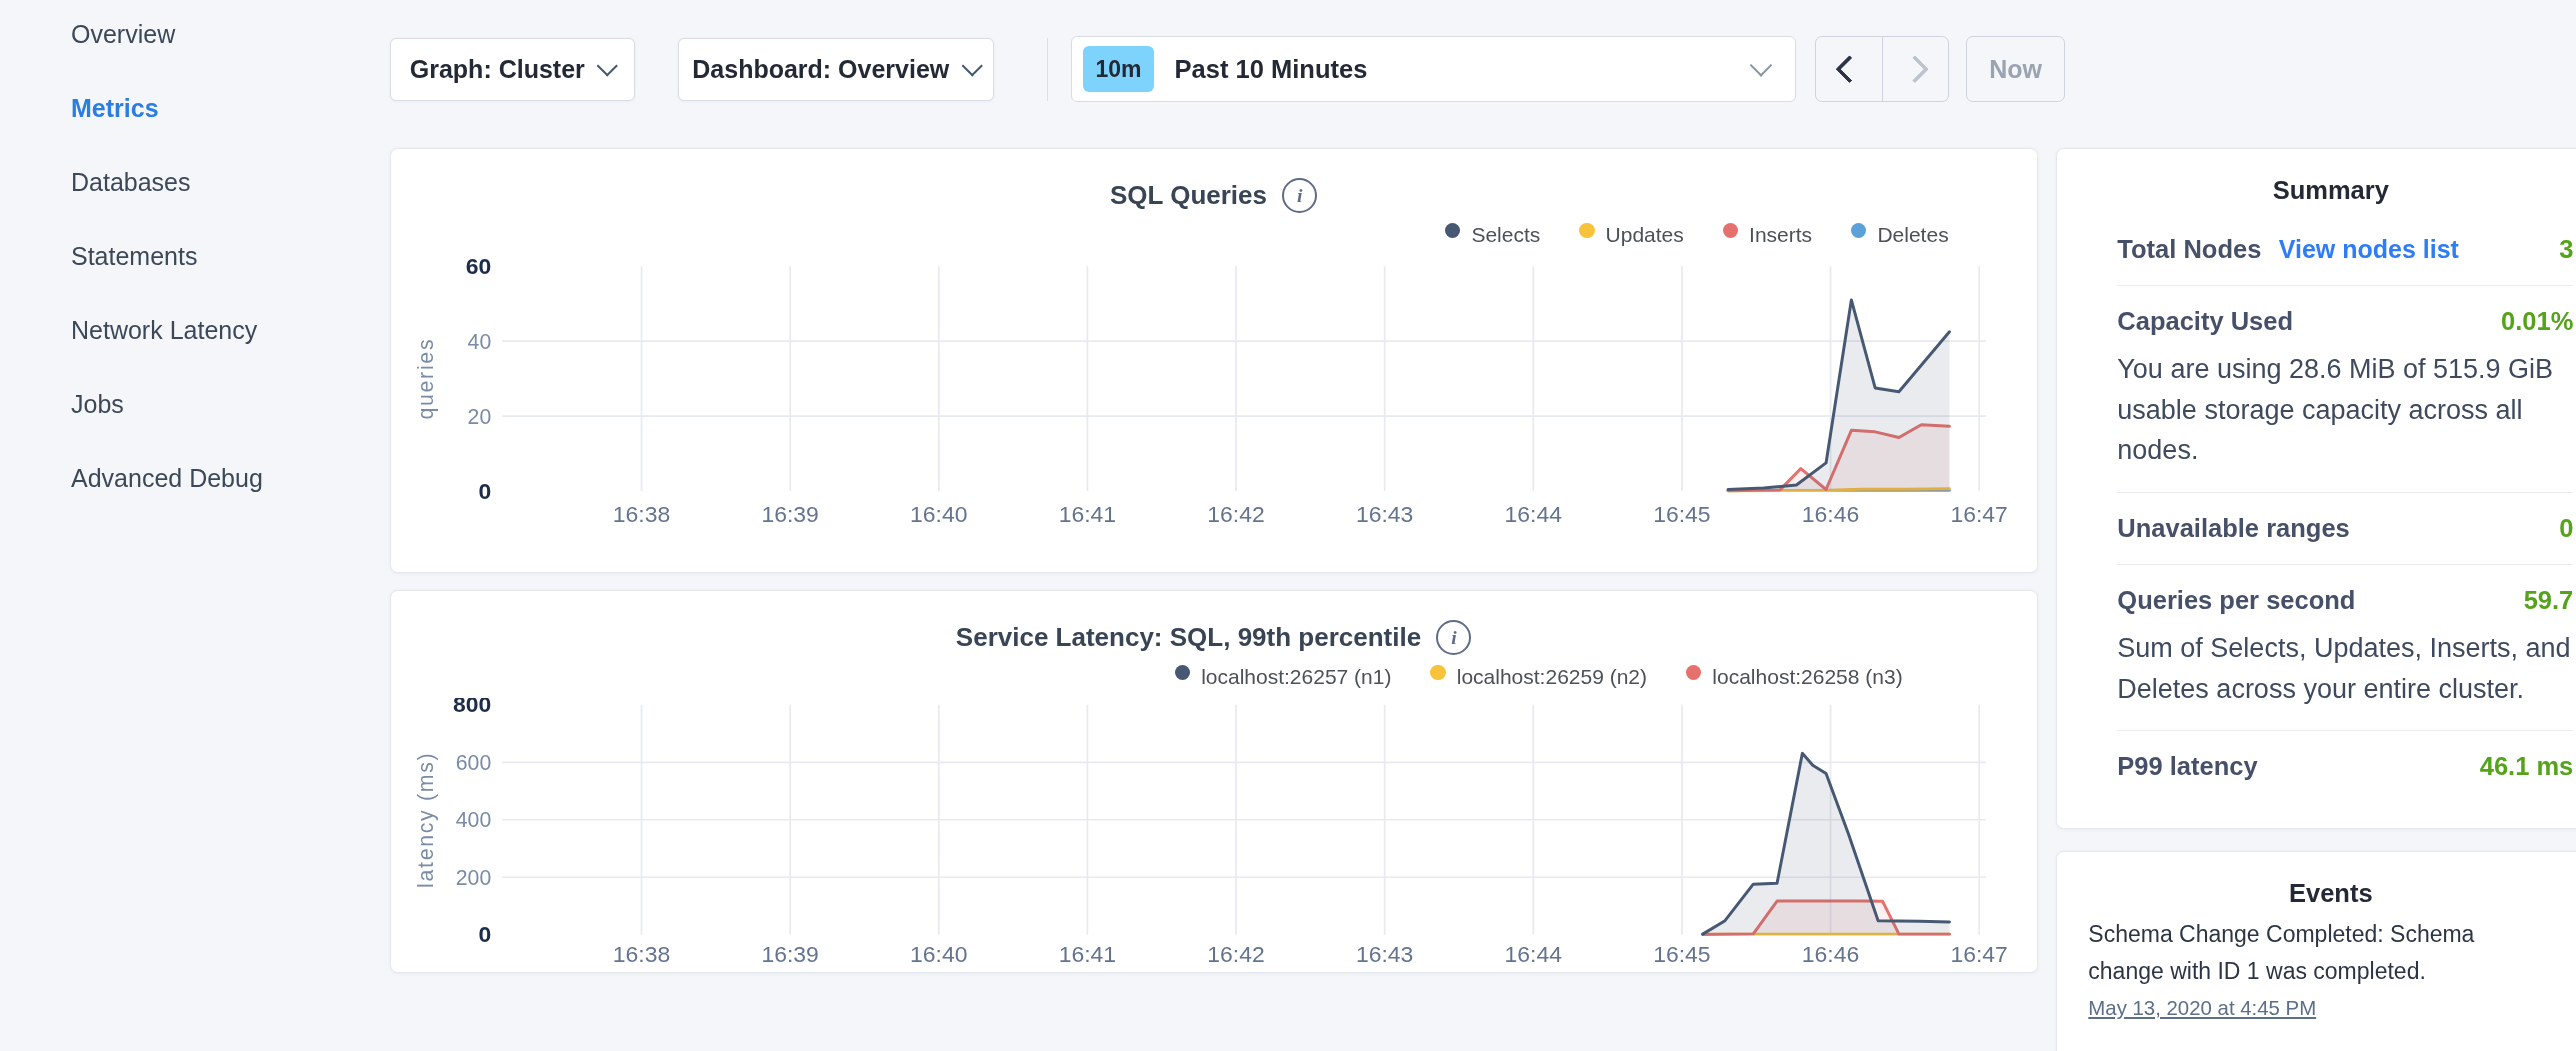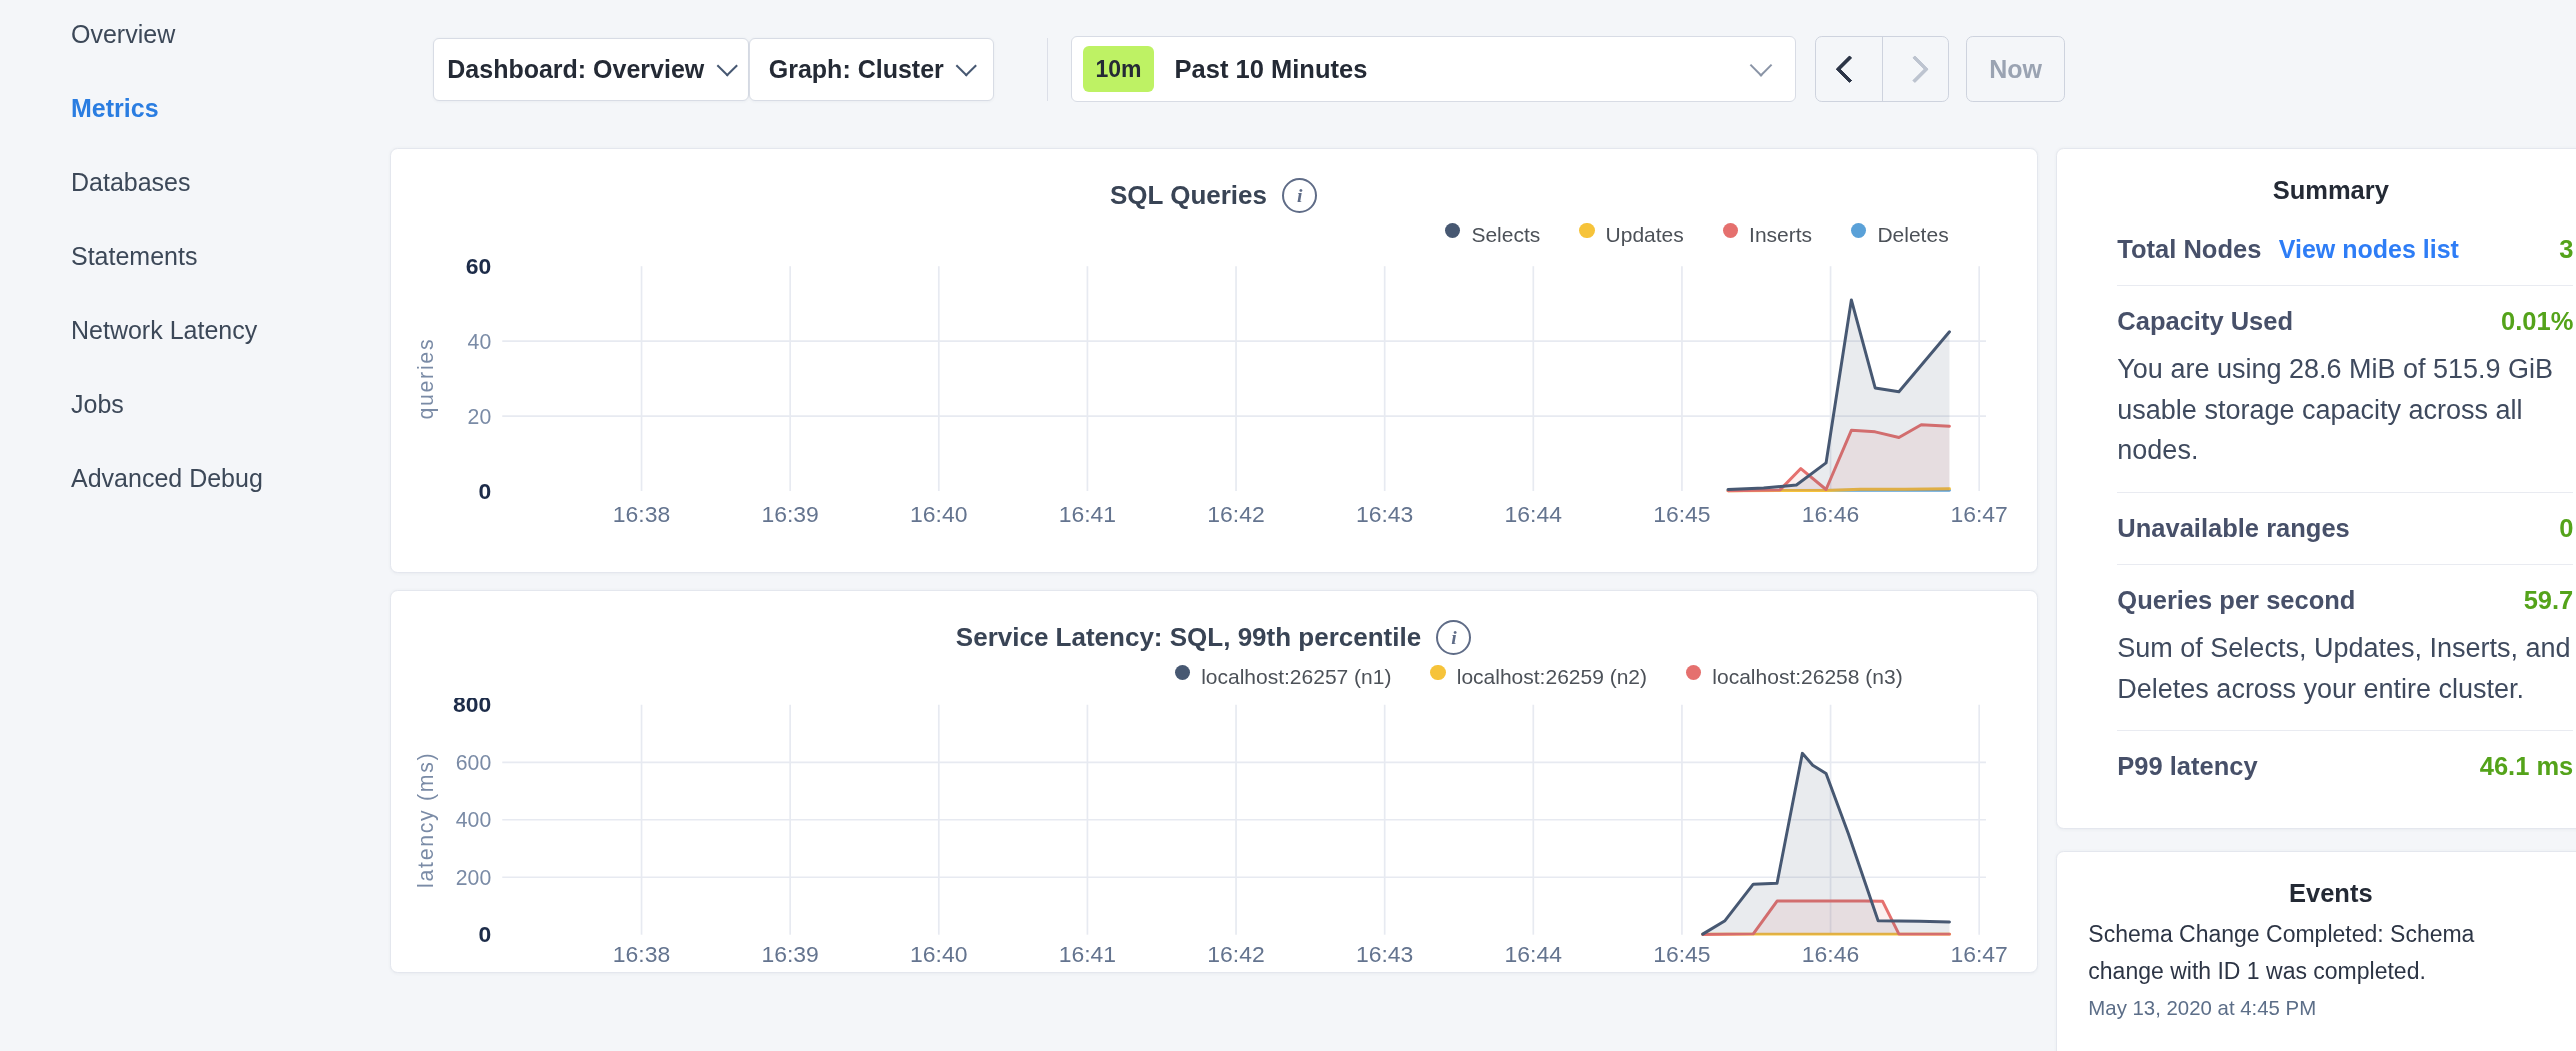--- a/index.html
+++ b/index.html
@@ -33,21 +33,21 @@
   .chev{display:inline-block;box-sizing:border-box;}
   .chev.down{width:14.5px;height:14.5px;border-right:2.6px solid #475872;border-bottom:2.6px solid #475872;transform:rotate(45deg) translate(-2.6px,-2.6px);}
   .chev.down.light{border-color:#8a94a6;border-width:2.1px;width:16px;height:16px;}
   .chev.left{width:20.4px;height:20.4px;border-right:4.3px solid #2c3547;border-bottom:4.3px solid #2c3547;transform:rotate(135deg);border-radius:1.7px;}
   .chev.right{width:20.4px;height:20.4px;border-right:4.3px solid #bdc4d0;border-bottom:4.3px solid #bdc4d0;transform:rotate(-45deg);border-radius:1.7px;}
   .vdivider{width:0.9px;height:63px;background:#dcdfe8;margin-left:53px;margin-right:23px;}
   .time-box{
     display:flex;align-items:center;gap:20.4px;background:#fff;border:0.9px solid #d8dce5;
     border-radius:6px;height:66px;width:725px;box-sizing:border-box;padding:0 25.5px 0 11px;cursor:pointer;
   }
-  .time-badge{background:#bef264;border-radius:6px;font-weight:bold;font-size:23px;padding:9.4px 12.8px;color:#242a35;}
+  .time-badge{background:#7dd3fc;border-radius:6px;font-weight:bold;font-size:23px;padding:9.4px 12.8px;color:#242a35;}
   .time-label{font-weight:bold;font-size:25.5px;flex:1;text-align:left;color:#242a35;}
   .pager{display:flex;height:66px;margin-left:19.6px;border:0.9px solid #ced3de;border-radius:6.8px;overflow:hidden;box-sizing:border-box;}
   .pager button{width:66px;border:none;background:transparent;display:flex;align-items:center;justify-content:center;cursor:pointer;padding:0;}
   .pager button.next{border-left:0.9px solid #ced3de;}
   .now-btn{
     margin-left:17px;height:66px;width:99px;border:0.9px solid #ced3de;border-radius:6.8px;
     background:transparent;font-family:inherit;font-size:25px;font-weight:bold;color:#9aa3b2;cursor:pointer;
   }
 
   
@@ -85,46 +85,46 @@
   .srow.last{border-bottom:none;}
   .srow-main{display:flex;justify-content:space-between;align-items:baseline;gap:10.2px;}
   .slabel{font-size:25.5px;font-weight:bold;color:#475069;}
   .slink{font-size:25px;font-weight:bold;color:#2e7df6;text-decoration:none;margin-left:13.6px;cursor:pointer;}
   .svalue{font-size:25.5px;font-weight:bold;color:#54a31a;white-space:nowrap;}
   .sdesc{margin-top:13.6px;font-size:27px;color:#3f4a5e;line-height:1.5;}
 
   .events-card{min-height:272px;}
   .event-item{cursor:pointer;}
   .event-msg{font-size:23px;color:#2d3545;line-height:1.6;max-width:400px;}
-  .event-time{margin-top:6.8px;font-size:20.4px;color:#5c6e88;}
+  .event-time{margin-top:6.8px;font-size:20.4px;color:#5c6e88;text-decoration:underline;}
 </style>
 </head>
 <body>
 
 <div class="page">
 
   <aside class="sidebar">
     <div class="nav-item">Overview</div>
     <div class="nav-item active">Metrics</div>
     <div class="nav-item">Databases</div>
     <div class="nav-item">Statements</div>
     <div class="nav-item">Network Latency</div>
     <div class="nav-item">Jobs</div>
     <div class="nav-item">Advanced Debug</div>
   </aside>
 
   <main class="main">
 
     <div class="controls">
+      <div class="dropdown graph">
+        <span>Graph: Cluster</span>
+        <span class="chev down"></span>
+      </div>
       <div class="dropdown dash">
         <span>Dashboard: Overview</span>
-        <span class="chev down"></span>
-      </div>
-      <div class="dropdown graph">
-        <span>Graph: Cluster</span>
         <span class="chev down"></span>
       </div>
       <div class="vdivider"></div>
       <div class="time-box">
         <span class="time-badge">10m</span>
         <span class="time-label">Past 10 Minutes</span>
         <span class="chev down light"></span>
       </div>
       <div class="pager">
         <button class="prev">

